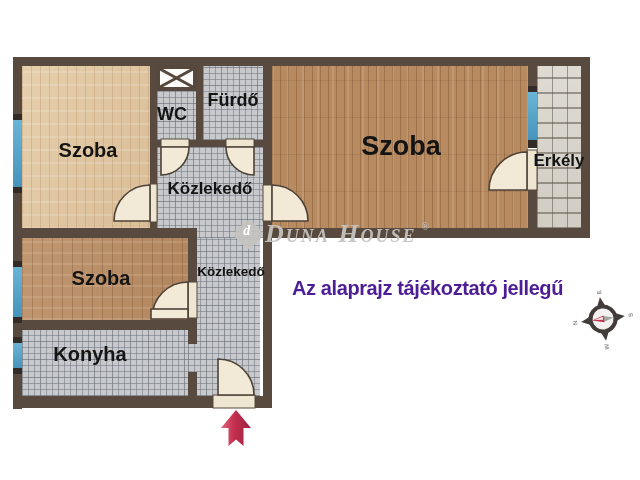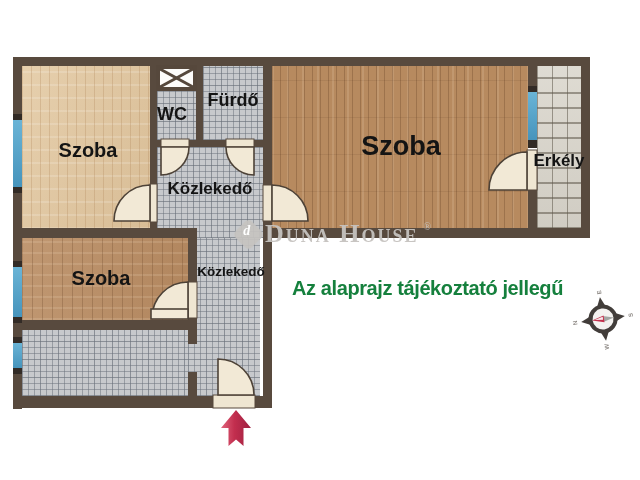--- a/index.html
+++ b/index.html
@@ -30,29 +30,29 @@
       repeating-linear-gradient(0deg, rgba(90,96,106,.25) 0 1px, rgba(0,0,0,0) 1px 18px),
       repeating-linear-gradient(90deg, rgba(90,96,106,.25) 0 1px, rgba(0,0,0,0) 1px 18px);}
   .tile-l{position:absolute;background-color:#d9d5cb;
     background-image:
       repeating-linear-gradient(0deg, rgba(95,88,75,.55) 0 1.5px, rgba(0,0,0,0) 1.5px 15px),
       repeating-linear-gradient(90deg, rgba(95,88,75,.55) 0 1.5px, rgba(0,0,0,0) 1.5px 15px),
       linear-gradient(180deg, rgba(255,255,255,.15), rgba(0,0,0,.04));}
   .lbl{position:absolute;transform:translate(-50%,-50%);font-weight:bold;color:#141414;
        white-space:nowrap;letter-spacing:0px;}
   #disclaimer{position:absolute;left:292px;top:277px;font-size:20px;font-weight:bold;
-       color:#15803d;letter-spacing:-0.4px;white-space:nowrap;}
+       color:#4c1d95;letter-spacing:-0.4px;white-space:nowrap;}
   #svg-overlay{position:absolute;left:0;top:0;pointer-events:none;}
   #watermark{position:absolute;left:237px;top:221px;display:flex;align-items:center;gap:5px;}
   .wm-diamond{position:relative;width:23px;height:23px;background:rgba(198,195,192,.92);
       transform:rotate(45deg);border-radius:5px;flex:0 0 auto;}
   .wm-d{position:absolute;left:4px;top:2px;transform:rotate(-45deg);color:#ffffff;
       font-family:"Liberation Serif",serif;font-style:italic;font-weight:bold;font-size:14px;}
   .wm-text{font-family:"Liberation Serif",serif;font-variant:small-caps;font-weight:bold;
-      font-size:26px;letter-spacing:2px;color:rgba(197,194,191,.95);line-height:1;}
+      font-size:26px;letter-spacing:2px;color:rgba(197,194,191,.95);line-height:1;font-style:italic;}
   .wm-reg{font-family:"Liberation Serif",serif;font-size:10px;color:rgba(197,194,191,.95);
       vertical-align:top;position:relative;top:-8px;}
 </style>
 </head>
 <body>
 
 <div id="plan">
 
   <div class="wood-light" style="left:22px;top:66px;width:128px;height:163px"></div>
   <div class="tile-s" style="left:157px;top:90px;width:39px;height:50px"></div>
@@ -169,20 +169,21 @@
   </svg>
 
   <div class="lbl" style="left:88px;top:150px;font-size:20px">Szoba</div>
   <div class="lbl" style="left:172px;top:114px;font-size:18px">WC</div>
   <div class="lbl" style="left:233px;top:100px;font-size:18px">Fürdő</div>
   <div class="lbl" style="left:210px;top:189px;font-size:17px">Közlekedő</div>
   <div class="lbl" style="left:401px;top:146px;font-size:27px">Szoba</div>
   <div class="lbl" style="left:559px;top:161px;font-size:17px">Erkély</div>
   <div class="lbl" style="left:101px;top:278px;font-size:20px">Szoba</div>
   <div class="lbl" style="left:231px;top:271px;font-size:13.5px">Közlekedő</div>
+  <div class="lbl" style="left:90px;top:354px;font-size:20px">Konyha</div>
 
   <div id="disclaimer">Az alaprajz tájékoztató jellegű</div>
 
   <div id="watermark">
     <span class="wm-diamond">
         <span class="wm-d">d</span>
       </span>
     <span class="wm-text">Duna House</span>
     <span class="wm-reg">®</span>
   </div>

